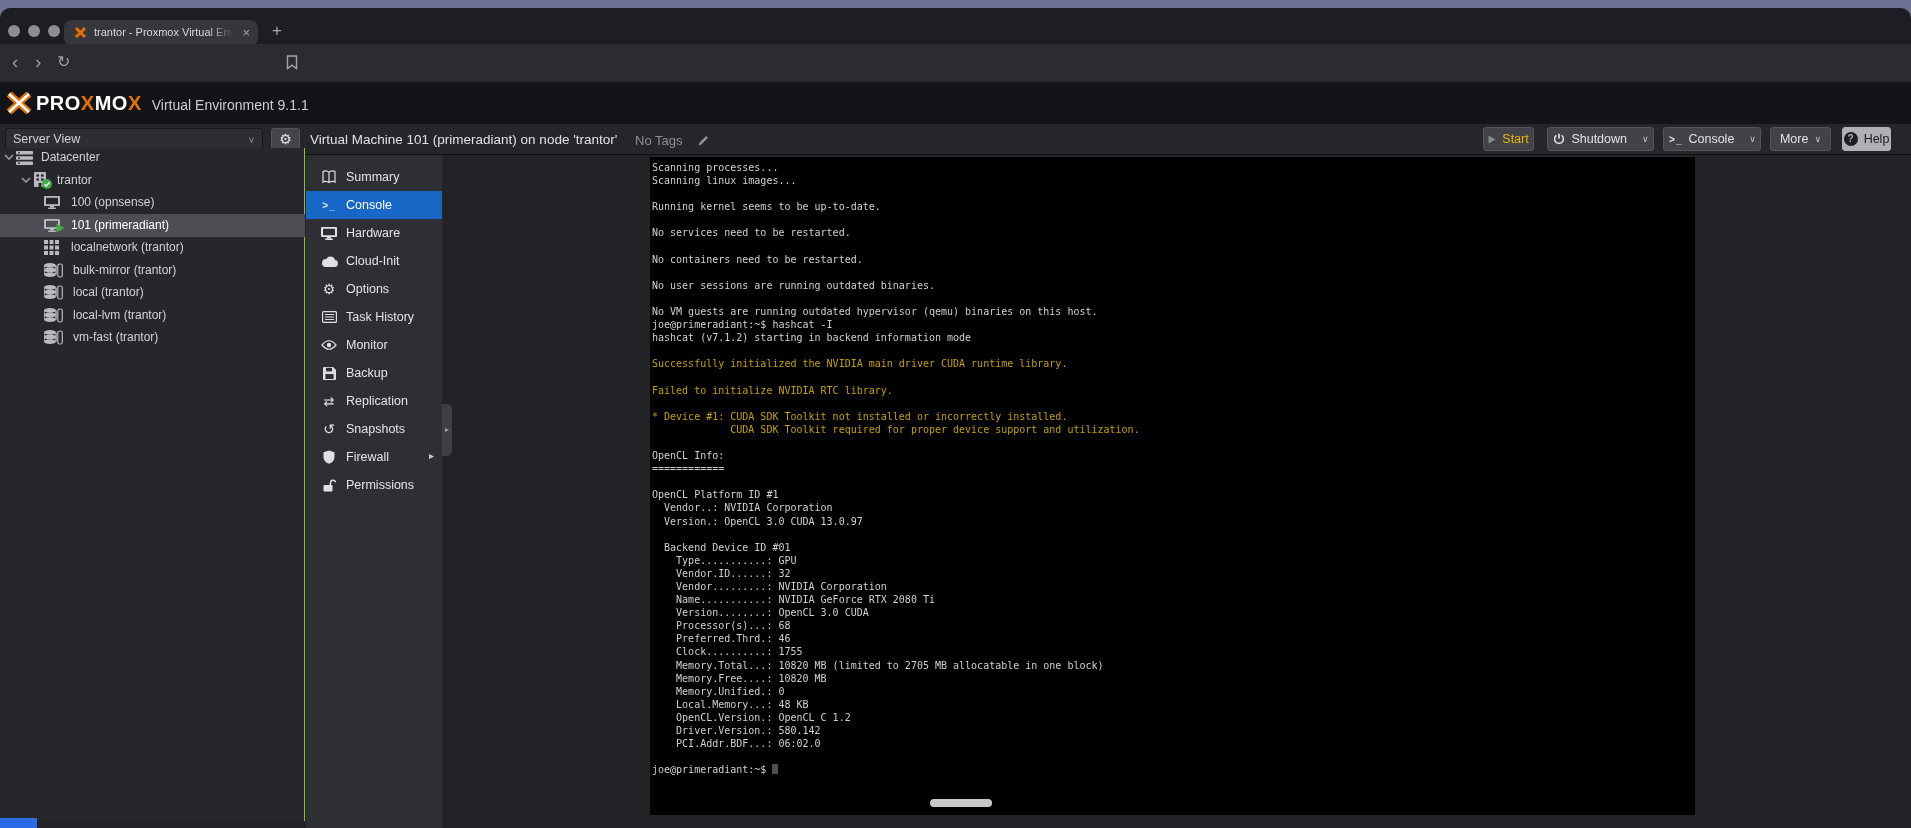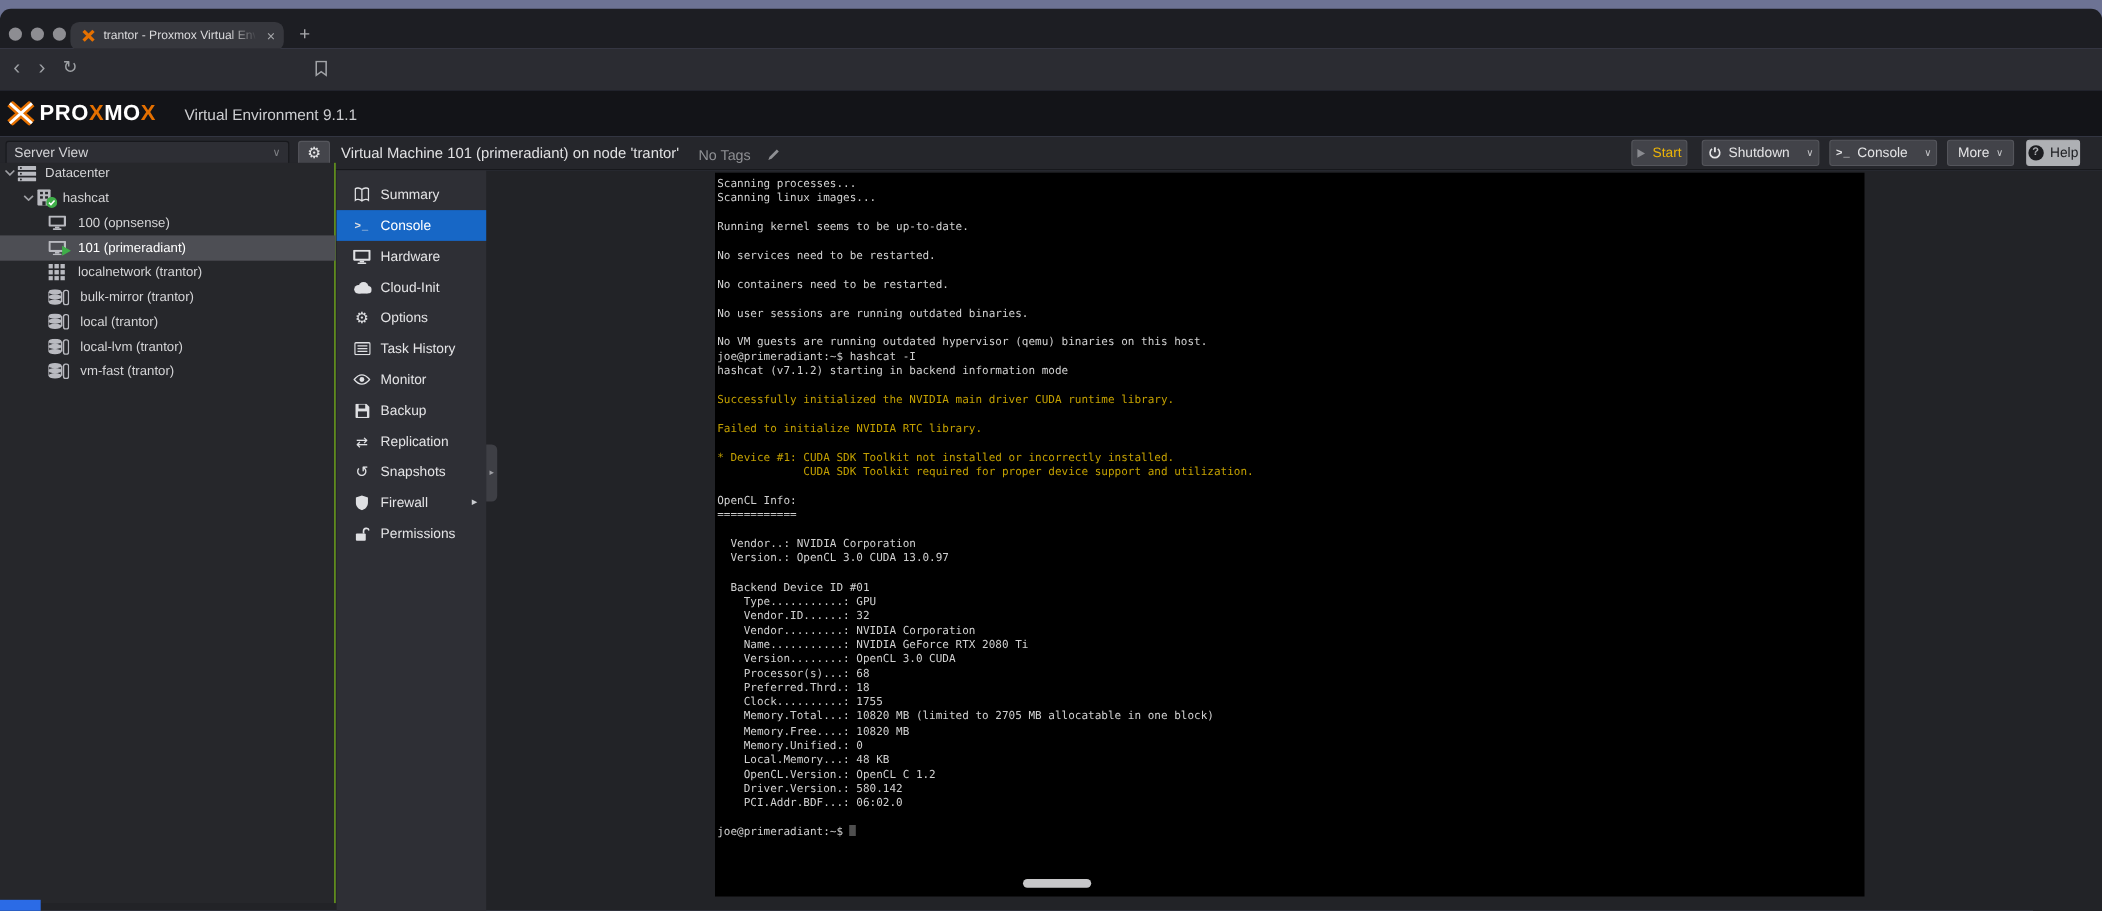--- a/index.html
+++ b/index.html
@@ -19,21 +19,21 @@
   #urlpill{left:352px;top:49px;width:1106px;height:28px;border-radius:14px;background:#3c3d44;display:flex;align-items:center;padding:0 12px;box-sizing:border-box;gap:8px;font-size:13px;}
   .salmon{color:#ea8078;}
   #url-rest{color:#e8e8ea;white-space:nowrap;}
   .strike{text-decoration:line-through;}
   .pill-div{width:1px;height:16px;background:#5a5b61;}
   .tico{color:#a2a4a8;}
   
   #pveheader{left:0;top:82px;width:1911px;height:42px;background:#131418;color:#fff;}
   #wordmark{left:36px;top:0;height:42px;line-height:42px;font-weight:bold;font-size:20px;letter-spacing:.5px;color:#fff;white-space:nowrap;}
   .orange{color:#e57000;}
-  #pve-version{font-weight:normal;font-size:14px;color:#cdced1;margin-left:26px;letter-spacing:0;}
+  #pve-version{font-weight:normal;font-size:14px;color:#cdced1;margin-left:10px;letter-spacing:0;}
   #pve-search{left:853px;top:92px;width:578px;height:22px;background:#1c1d21;border:1px solid #3e3f45;border-radius:3px;color:#c9c9cc;font-size:13px;padding:0 8px;box-sizing:border-box;font-family:"Liberation Sans",sans-serif;}
   #pve-search::placeholder{color:#85868b;}
   .hbtn{top:91px;height:25px;border-radius:3px;font-size:13px;display:flex;align-items:center;justify-content:center;gap:6px;box-sizing:border-box;}
   .hbtn-light{background:#b8b9be;color:#1b1c20;}
   .hbtn-blue{background:#1d6dbe;color:#fff;}
   .hbtn-user{background:#37383e;border:1px solid #8e8f94;color:#fff;}
   
   #subtoolbar{left:0;top:124px;width:1911px;height:31px;background:#25262b;border-bottom:1px solid #0f1013;box-sizing:border-box;}
   #viewselect{left:5px;top:4px;width:258px;height:23px;background:#2d2e34;border:1px solid #17181c;border-radius:3px;box-sizing:border-box;color:#d3d3d6;font-size:12.5px;line-height:21px;padding-left:7px;}
   #viewselect .chev{position:absolute;right:7px;top:0;color:#7f8085;font-size:10px;}
@@ -331,21 +331,21 @@
             <rect x="5.5" y="11" width="3" height="4"></rect>
           </g>
         </svg>
       </span>
     <span class="abs" style="left:42px;top:10px">
         <svg width="10" height="10" viewBox="0 0 10 10">
           <circle cx="5" cy="5" r="5" fill="#3fae49"></circle>
           <path d="M2.5 5.2 L4.3 7 L7.6 3.2" stroke="#fff" stroke-width="1.4" fill="none"></path>
         </svg>
       </span>
-    <span class="lbl" style="left:57px">hashcat</span>
+    <span class="lbl" style="left:57px">trantor</span>
   </div>
 
   <div class="trow" style="top:43px">
     <span class="abs tico-g" style="left:44px;top:5px">
         <svg width="16" height="13" viewBox="0 0 16 13">
           <rect x="0" y="0" width="16" height="10" rx="1" fill="currentColor"></rect>
           <rect x="2" y="1.8" width="12" height="6.4" fill="#26272b"></rect>
           <rect x="6" y="10" width="4" height="1.6" fill="currentColor"></rect>
           <rect x="4" y="11.6" width="8" height="1.4" rx="0.7" fill="currentColor"></rect>
         </svg>
@@ -559,31 +559,32 @@
       <div class="tl ty">Successfully initialized the NVIDIA main driver CUDA runtime library.</div>
       <div class="tl tw"> </div>
       <div class="tl ty">Failed to initialize NVIDIA RTC library.</div>
       <div class="tl tw"> </div>
       <div class="tl ty">* Device #1: CUDA SDK Toolkit not installed or incorrectly installed.</div>
       <div class="tl ty">             CUDA SDK Toolkit required for proper device support and utilization.</div>
       <div class="tl tw"> </div>
       <div class="tl tw">OpenCL Info:</div>
       <div class="tl tw">============</div>
       <div class="tl tw"> </div>
+      <div class="tl tw">OpenCL Platform ID #1</div>
       <div class="tl tw">  Vendor..: NVIDIA Corporation</div>
       <div class="tl tw">  Version.: OpenCL 3.0 CUDA 13.0.97</div>
       <div class="tl tw"> </div>
       <div class="tl tw">  Backend Device ID #01</div>
       <div class="tl tw">    Type...........: GPU</div>
       <div class="tl tw">    Vendor.ID......: 32</div>
       <div class="tl tw">    Vendor.........: NVIDIA Corporation</div>
       <div class="tl tw">    Name...........: NVIDIA GeForce RTX 2080 Ti</div>
       <div class="tl tw">    Version........: OpenCL 3.0 CUDA</div>
       <div class="tl tw">    Processor(s)...: 68</div>
-      <div class="tl tw">    Preferred.Thrd.: 18</div>
+      <div class="tl tw">    Preferred.Thrd.: 46</div>
       <div class="tl tw">    Clock..........: 1755</div>
       <div class="tl tw">    Memory.Total...: 10820 MB (limited to 2705 MB allocatable in one block)</div>
       <div class="tl tw">    Memory.Free....: 10820 MB</div>
       <div class="tl tw">    Memory.Unified.: 0</div>
       <div class="tl tw">    Local.Memory...: 48 KB</div>
       <div class="tl tw">    OpenCL.Version.: OpenCL C 1.2</div>
       <div class="tl tw">    Driver.Version.: 580.142</div>
       <div class="tl tw">    PCI.Addr.BDF...: 06:02.0</div>
       <div class="tl tw"> </div>
       <div class="tl tw">joe@primeradiant:~$ <span class="cursor"></span></div>

